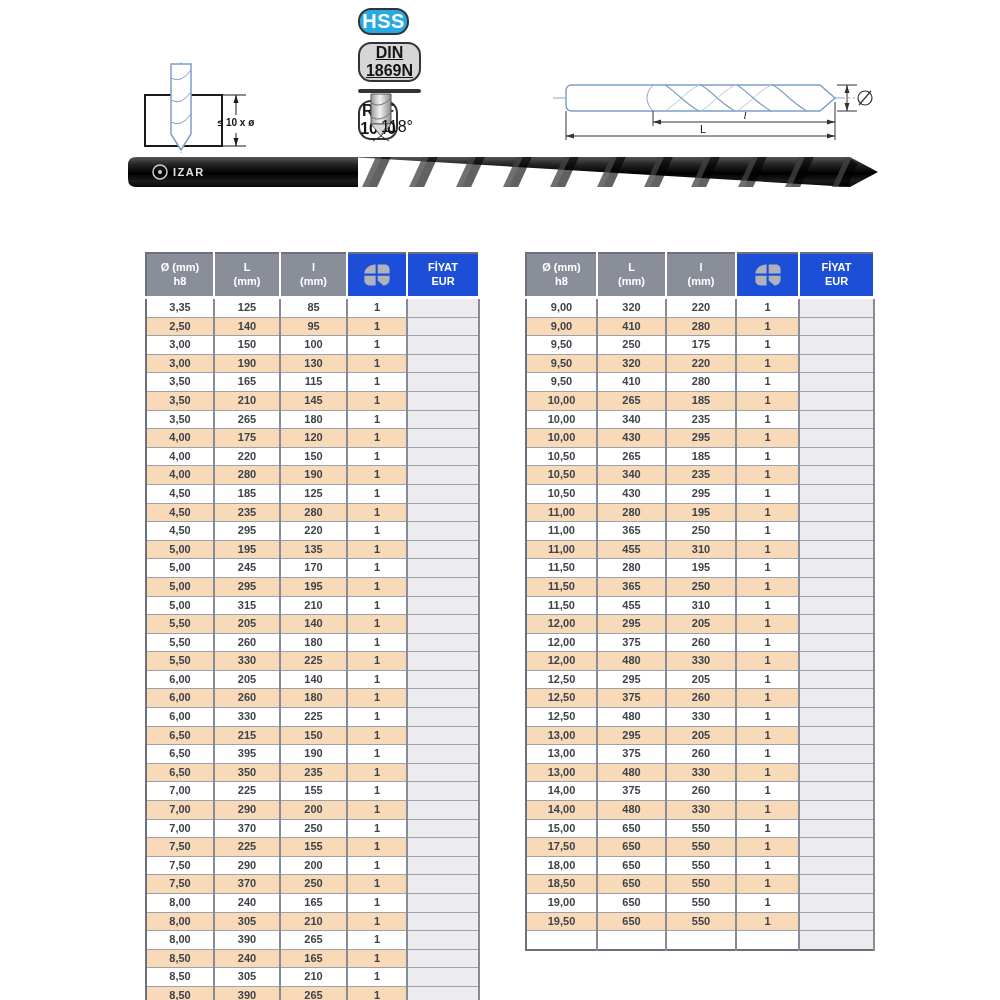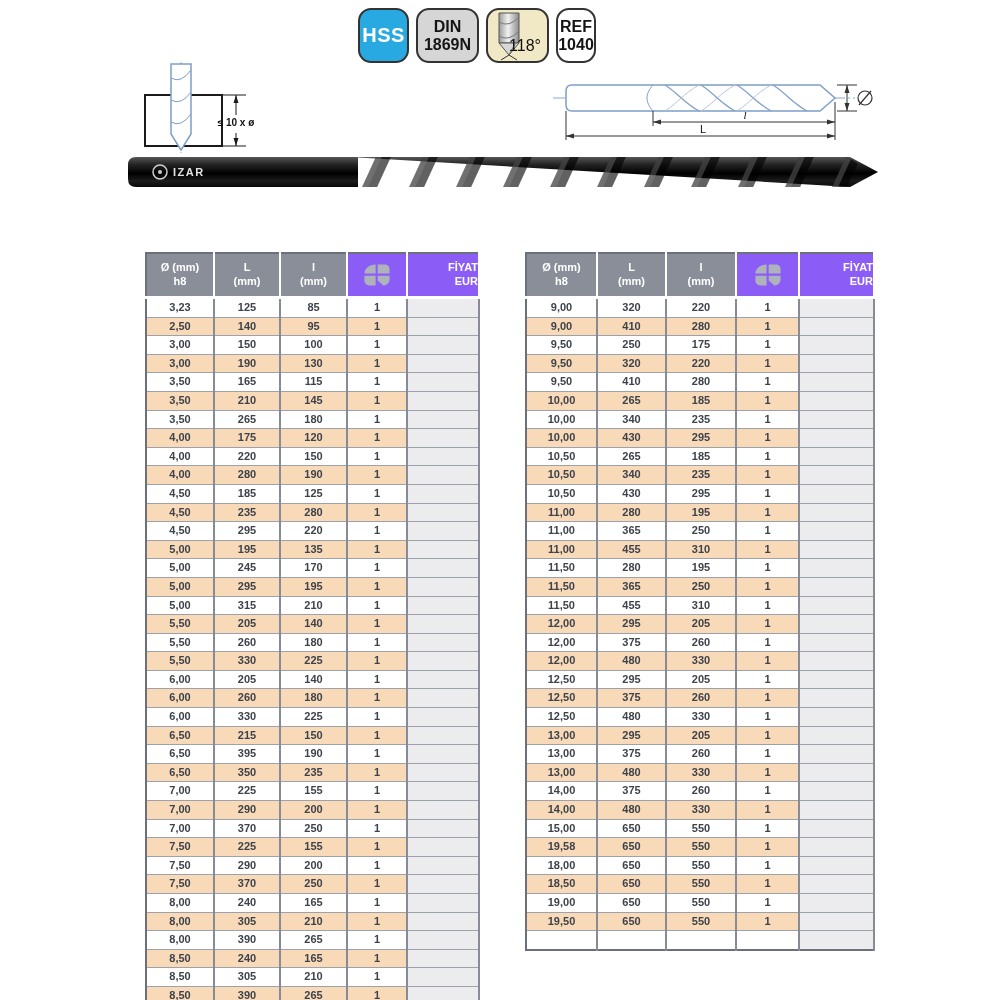--- a/index.html
+++ b/index.html
@@ -1,44 +1,44 @@
 <!DOCTYPE html>
 <html><head>
 <meta charset="utf-8">
 <style>
   html,body{margin:0;padding:0;background:#fff;}
   .page{position:relative;width:1000px;height:1000px;background:#fff;overflow:hidden;
         font-family:"Liberation Sans",sans-serif;}
 
   
-  .badges{position:absolute;left:358px;top:8px;display:flex;gap:7px;height:55px;}
+  .badges{position:absolute;left:358px;top:8px;display:flex;gap:7px;height:55px;flex-direction:column;}
   .badge{height:55px;box-sizing:border-box;border:2.5px solid #333;border-radius:13px;
          display:flex;flex-direction:column;align-items:center;justify-content:center;
          font-weight:bold;text-align:center;}
   .badge.hss{width:51px;background:#29a9e1;color:#fff;font-size:20px;letter-spacing:.5px;}
-  .badge.din{width:63px;background:#d6d6d6;color:#141414;font-size:16px;line-height:1.12;}
+  .badge.din{width:63px;background:#d6d6d6;color:#141414;font-size:16px;line-height:1.12;text-decoration:underline;}
   .badge.angle{width:63px;background:#f1e9c5;position:relative;}
   .badge.ref{width:40px;background:#fff;color:#141414;font-size:16px;line-height:1.12;}
   .angle-text{position:absolute;right:6px;top:27px;font-size:16px;color:#111;font-weight:normal;}
   .angle-drill{position:absolute;left:4px;top:2px;}
 
   
   .drawing-left{position:absolute;left:132px;top:62px;}
   .drawing-right{position:absolute;left:545px;top:64px;}
   .photo{position:absolute;left:122px;top:148px;}
 
   
   .spec-table{position:absolute;top:216px;border-collapse:collapse;table-layout:fixed;
               background:#fff;border:2px solid #6b707a;margin-top:36px;}
   .spec-table.left{left:145px;width:333px;}
   .spec-table.right{left:525px;width:348px;}
   .spec-table th{height:42px;padding:0;font-size:11px;font-weight:bold;color:#fff;
                  line-height:1.25;border-right:2px solid #fff;border-bottom:3px solid #fff;}
   .spec-table th.gray{background:#8a8e99;}
-  .spec-table th.navy{background:#8b5cf6;text-align:right;}
+  .spec-table th.navy{background:#1d4ed8;}
   .spec-table th svg{display:block;margin:0 auto;}
   .spec-table tbody td{height:17.6px;line-height:17.6px;padding:0;text-align:center;
                  font-size:11px;font-weight:bold;color:#3e434b;
                  border-right:2px solid #868b95;border-bottom:1px solid #9da2aa;
                  overflow:hidden;white-space:nowrap;}
   .spec-table tbody tr:nth-child(even) td:not(:last-child){background:#f8d9b8;}
   .spec-table tbody td:last-child{background:#ececee;}
 </style>
 </head>
 <body>
@@ -179,21 +179,21 @@
           </svg>
         </th>
         <th class="navy">
           <div>FİYAT</div>
           <div>EUR</div>
         </th>
       </tr>
     </thead>
     <tbody>
         <tr>
-          <td>3,23</td>
+          <td>3,35</td>
           <td>125</td>
           <td>85</td>
           <td>1</td>
           <td></td>
         </tr>
         <tr>
           <td>2,50</td>
           <td>140</td>
           <td>95</td>
           <td>1</td>
@@ -695,21 +695,21 @@
           <td></td>
         </tr>
         <tr>
           <td>15,00</td>
           <td>650</td>
           <td>550</td>
           <td>1</td>
           <td></td>
         </tr>
         <tr>
-          <td>19,58</td>
+          <td>17,50</td>
           <td>650</td>
           <td>550</td>
           <td>1</td>
           <td></td>
         </tr>
         <tr>
           <td>18,00</td>
           <td>650</td>
           <td>550</td>
           <td>1</td>

